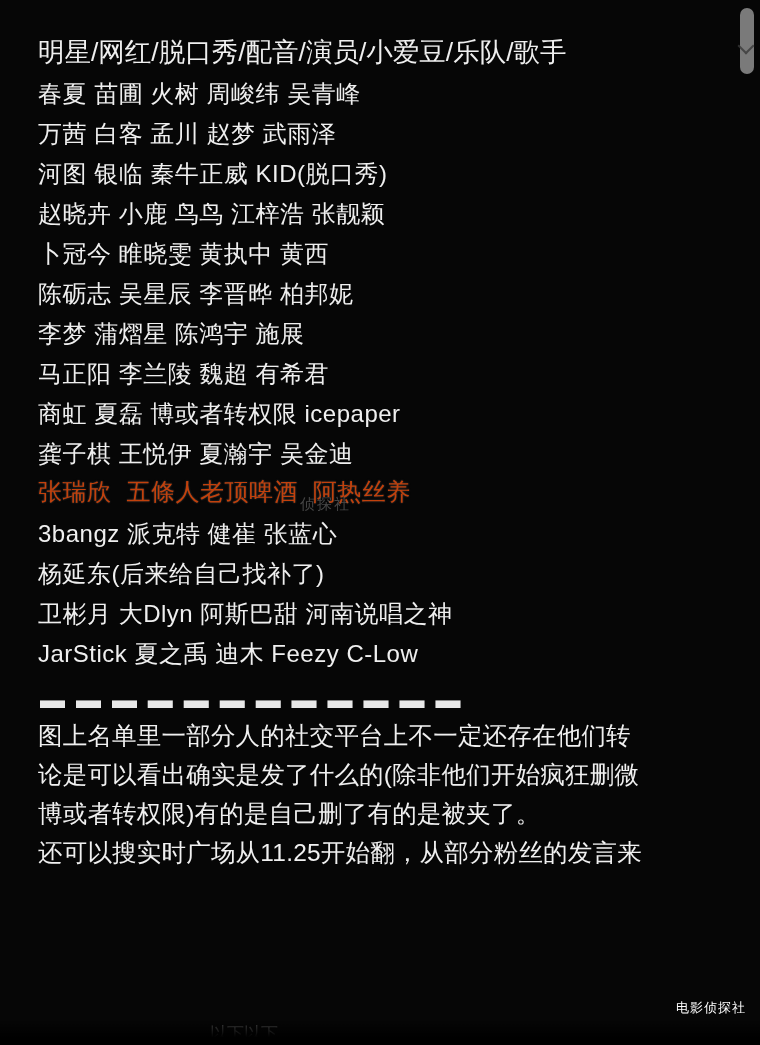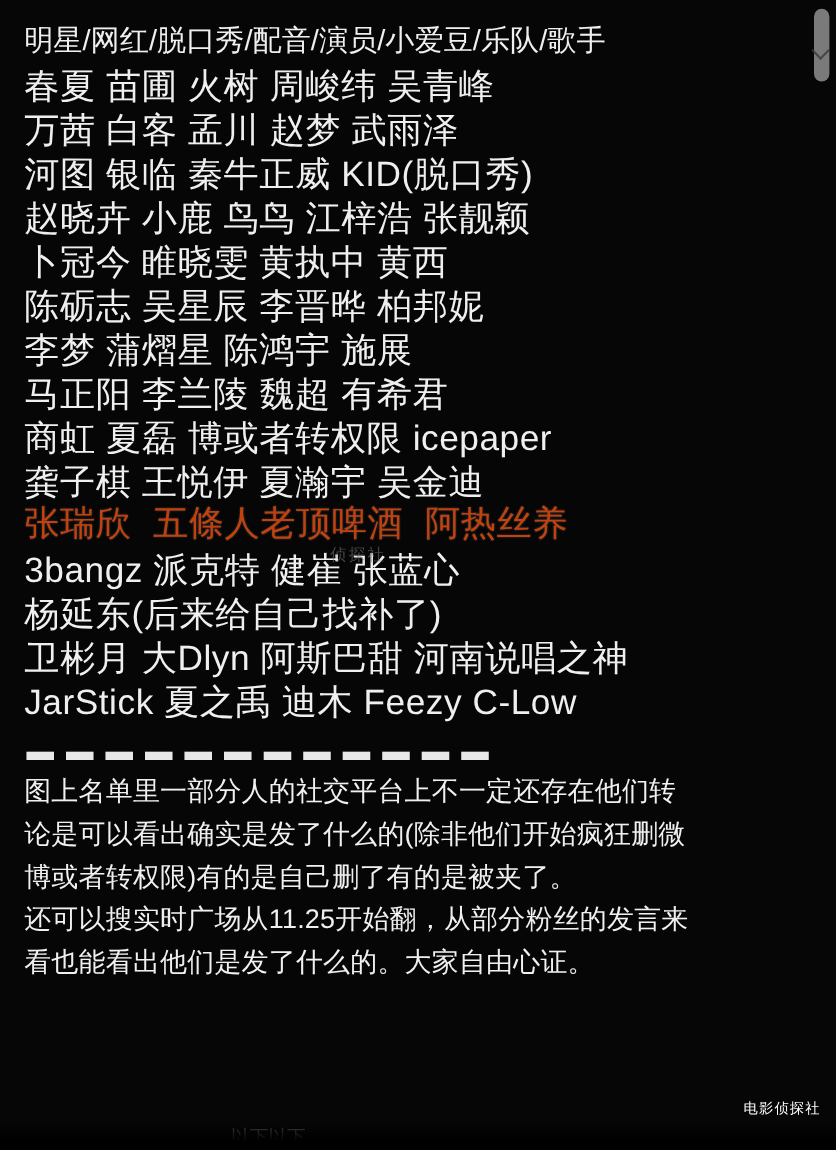--- a/index.html
+++ b/index.html
@@ -13,28 +13,28 @@
     overflow: hidden;
     font-family: "Liberation Sans", sans-serif;
     color: #f2f2f2;
     position: relative;
   }
   .page {
     position: relative;
     width: 760px;
     height: 1045px;
     background: #060606;
-    padding: 0;
+    padding: 16px;
     box-sizing: border-box;
   }
   .content {
     padding: 14px 24px 0 22px;
   }
   .line {
-    font-size: 32px;
+    font-size: 24px;
     line-height: 40px;
     letter-spacing: 0.5px;
     white-space: nowrap;
     color: #efefef;
   }
   .line.head {
     font-size: 26.5px;
     line-height: 44px;
     letter-spacing: 0px;
   }
@@ -137,21 +137,20 @@
     <div class="line">杨延东(后来给自己找补了)</div>
     <div class="line">卫彬月 大Dlyn 阿斯巴甜 河南说唱之神</div>
     <div class="line">JarStick 夏之禹 迪木 Feezy C-Low</div>
 
     <div class="divider">▬ ▬ ▬ ▬ ▬ ▬ ▬ ▬ ▬ ▬ ▬ ▬</div>
 
     <div class="para">图上名单里一部分人的社交平台上不一定还存在他们转</div>
     <div class="para">论是可以看出确实是发了什么的(除非他们开始疯狂删微</div>
     <div class="para">博或者转权限)有的是自己删了有的是被夹了。</div>
     <div class="para">还可以搜实时广场从11.25开始翻，从部分粉丝的发言来</div>
-    <div class="para">看也能看出他们是发了什么的。大家自由心证。</div>
 
   </div>
 
   <div class="watermark-mid">侦探社</div>
 
   <div class="scrollbar"></div>
   <div class="scroll-arrow"></div>
 
   <div class="corner-watermark">电影侦探社</div>
 

